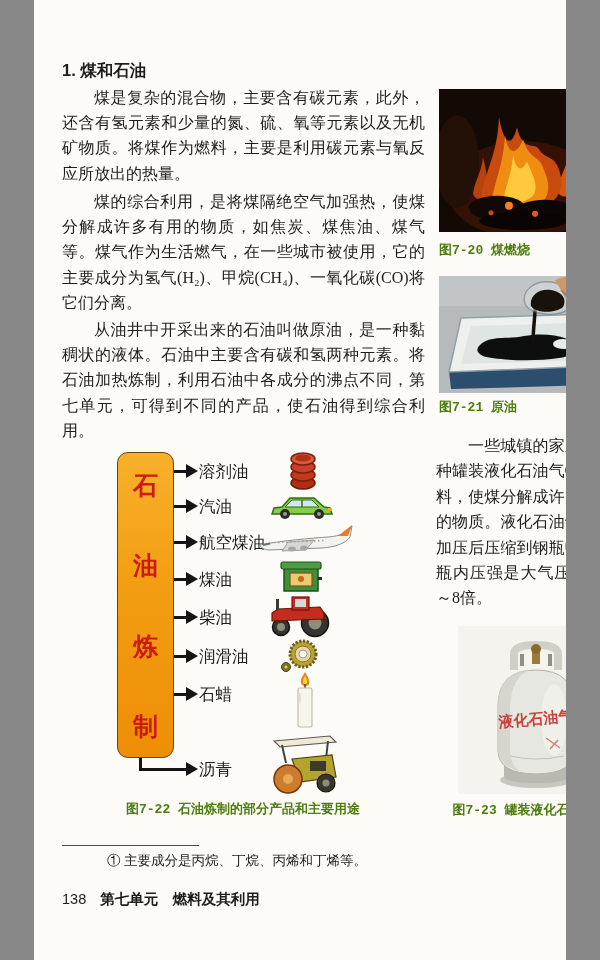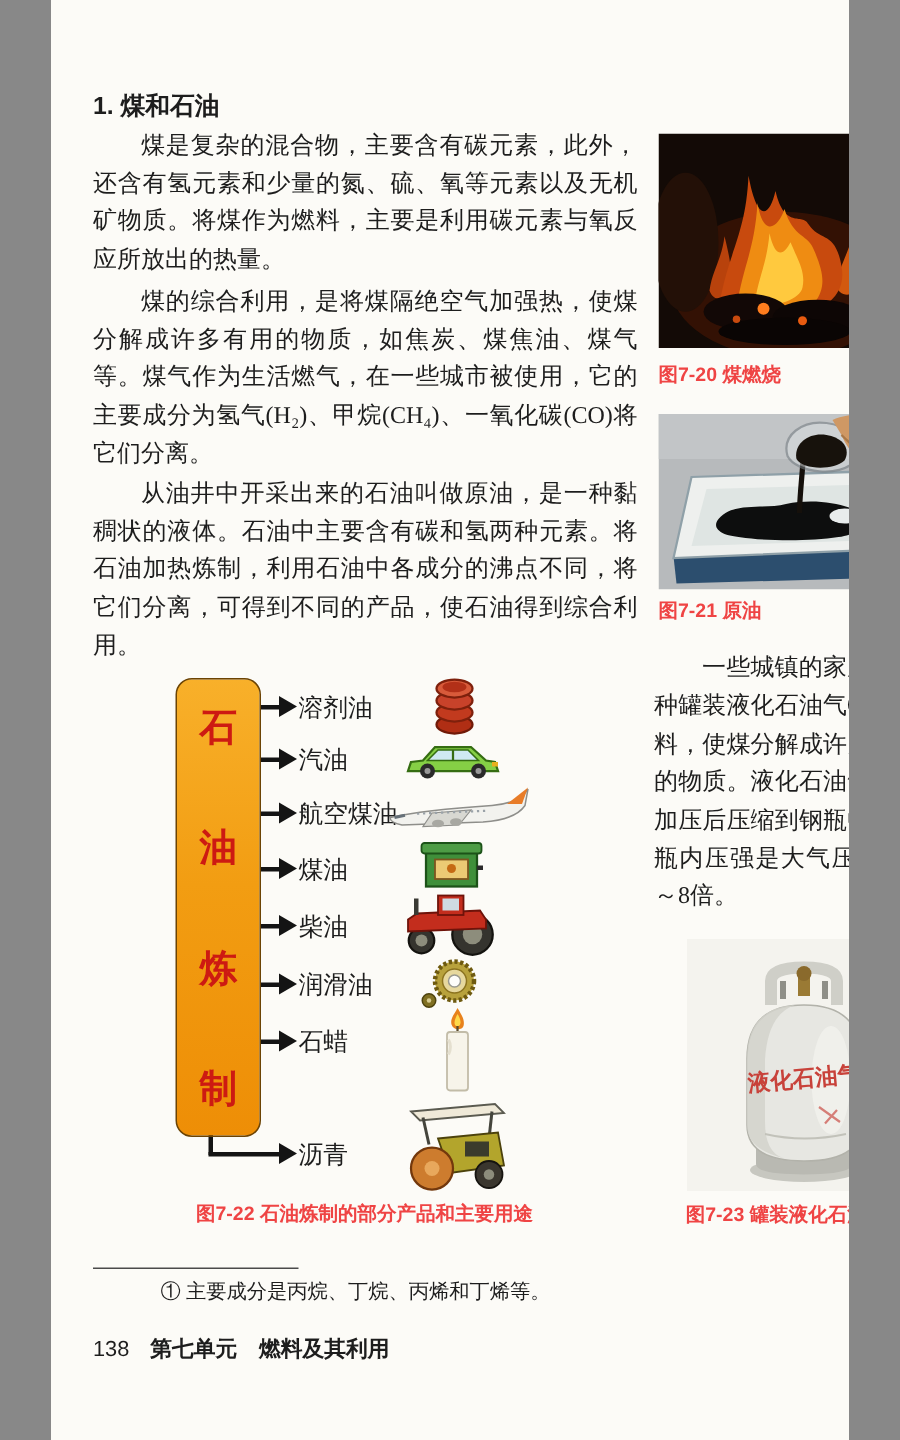--- a/index.html
+++ b/index.html
@@ -16,22 +16,22 @@
   .para{
     position:absolute; left:28px; width:363px;
     font-size:16px; line-height:25.2px; text-align:justify; text-indent:2em;
   }
   .p1{ top:85px; } .p2{ top:189px; } .p3{ top:317px; }
   .sidebar-para{
     position:absolute; left:402px; top:433px; width:177px;
     font-size:16px; line-height:25.4px; text-align:justify; text-indent:2em;
   }
   .caption{
-    position:absolute; font-family:Liberation Sans, sans-serif;
-    font-size:13px; font-weight:600; color:#ef4444; white-space:nowrap;
+    position:absolute; font-family:Liberation Mono, monospace;
+    font-size:13px; font-weight:600; color:#4d7c0f; white-space:nowrap;
   }
   .cap-720{ left:405px; top:241px; }
   .cap-721{ left:405px; top:398px; }
   .cap-722{ left:28px;  top:800px; width:362px; text-align:center; }
   .cap-723{ left:396px; top:801px; width:188px; text-align:center; }
   .photo{ position:absolute; display:block; }
   .photo-fire{ left:405px; top:89px;  width:168px; height:143px; }
   .photo-oil { left:405px; top:276px; width:170px; height:117px; }
   .photo-cyl-bg{ position:absolute; left:424px; top:626px; width:152px; height:168px; background:#f4f3ee; }
   .photo-cyl { left:430px; top:628px; width:140px; height:164px; }
@@ -68,21 +68,21 @@
   .footer .unit{ font-weight:bold; }
 </style>
 </head>
 <body>
 
 <div class="page">
 
   <div class="heading">1. 煤和石油</div>
   <p class="para p1">煤是复杂的混合物，主要含有碳元素，此外，还含有氢元素和少量的氮、硫、氧等元素以及无机矿物质。将煤作为燃料，主要是利用碳元素与氧反应所放出的热量。</p>
   <p class="para p2">煤的综合利用，是将煤隔绝空气加强热，使煤分解成许多有用的物质，如焦炭、煤焦油、煤气等。煤气作为生活燃气，在一些城市被使用，它的主要成分为氢气(H₂)、甲烷(CH₄)、一氧化碳(CO)将它们分离。</p>
-  <p class="para p3">从油井中开采出来的石油叫做原油，是一种黏稠状的液体。石油中主要含有碳和氢两种元素。将石油加热炼制，利用石油中各成分的沸点不同，将它们分离，可得到不同的产品，使石油得到综合利用。</p>
+  <p class="para p3">从油井中开采出来的石油叫做原油，是一种黏稠状的液体。石油中主要含有碳和氢两种元素。将石油加热炼制，利用石油中各成分的沸点不同，第七单元，可得到不同的产品，使石油得到综合利用。</p>
 
   <svg class="photo photo-fire" viewBox="0 0 168 142" preserveAspectRatio="none">
     <rect width="168" height="142" fill="#130a06"></rect>
     <ellipse cx="84" cy="100" rx="76" ry="48" fill="#3a1305" opacity="0.85"></ellipse>
     <ellipse cx="18" cy="72" rx="22" ry="46" fill="#231007"></ellipse>
     <ellipse cx="152" cy="76" rx="24" ry="46" fill="#231007"></ellipse>
     <path d="M34,104 C36,90 42,84 44,68 C48,84 50,94 46,104 C42,112 36,110 34,104 Z" fill="#b8420c"></path>
     <path d="M118,100 C122,84 128,78 130,62 C134,80 138,88 134,100 C130,110 120,108 118,100 Z" fill="#d2590f"></path>
     <path d="M40,118 C45,80 58,70 60,28 C66,60 74,55 78,38 C84,64 96,52 100,60 C108,72 118,64 122,88 C126,108 108,120 84,122 C62,123 44,121 40,118 Z" fill="#c84a0e"></path>
     <path d="M52,116 C56,88 64,78 66,46 C70,70 80,62 84,50 C90,70 100,66 104,78 C110,92 112,102 104,112 C94,120 62,120 52,116 Z" fill="#ef8c12"></path>

